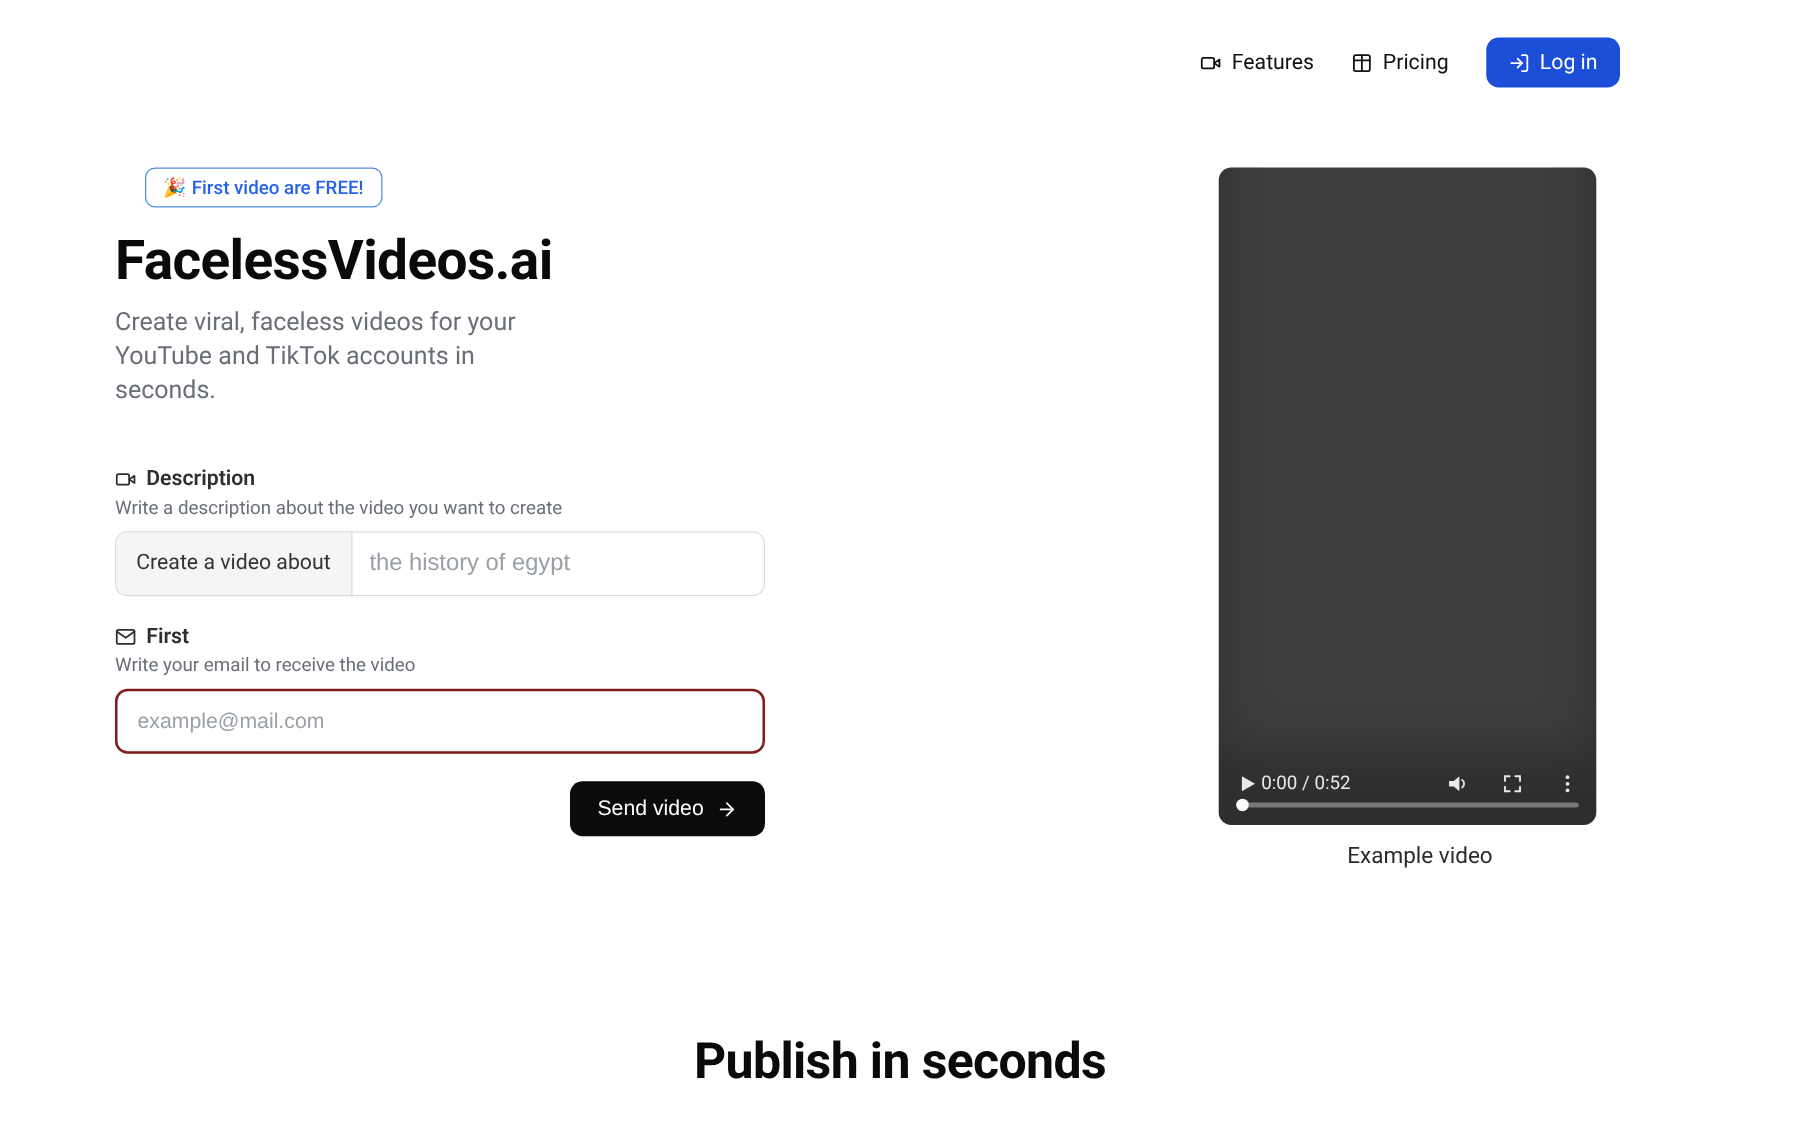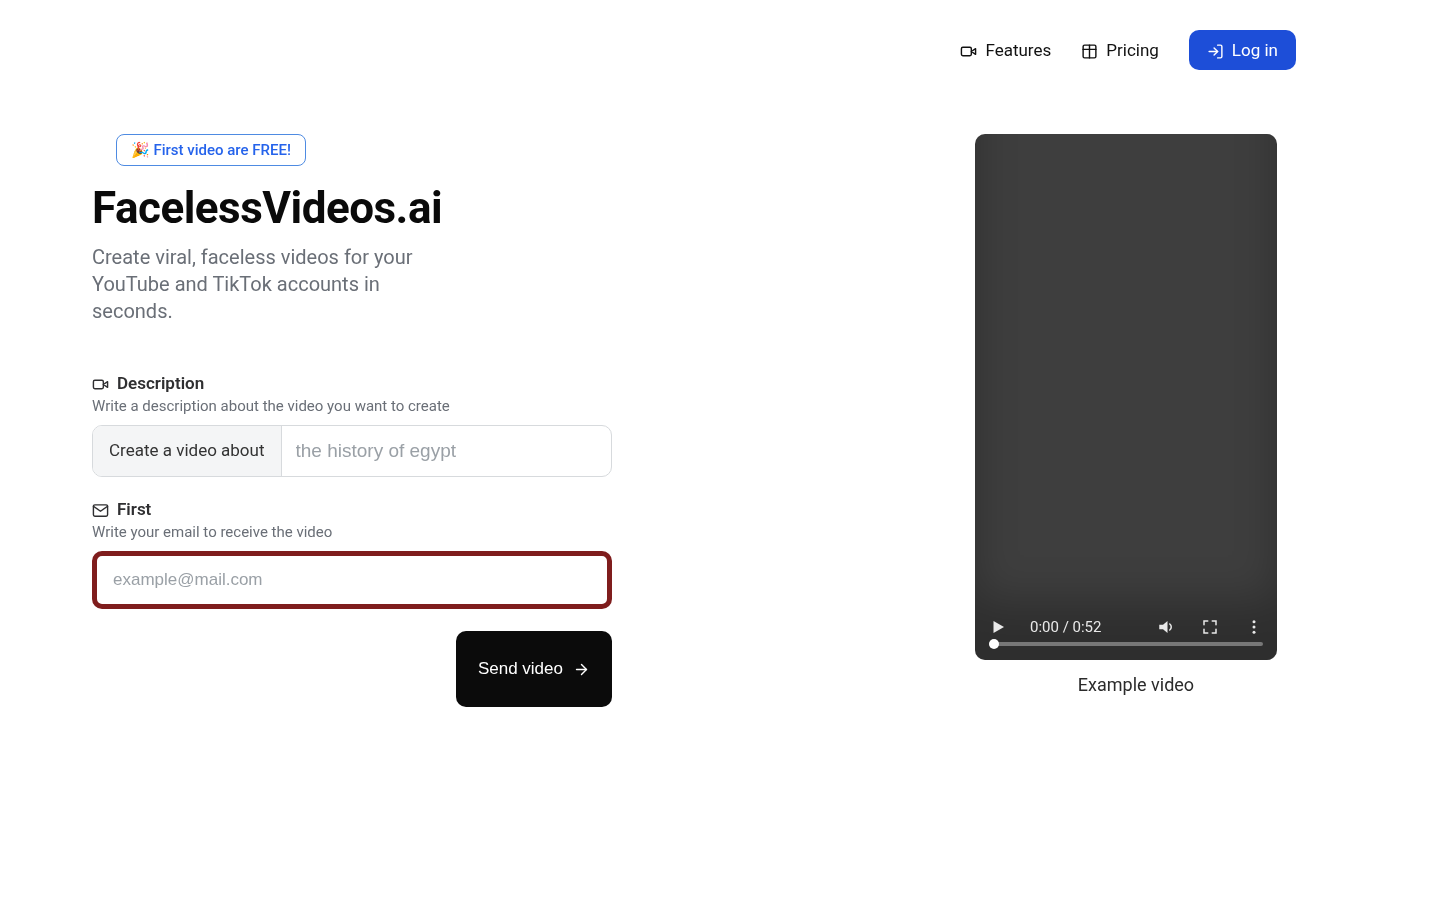--- a/index.html
+++ b/index.html
@@ -113,38 +113,38 @@
     outline: none;
     padding: 14px 14px;
     font-size: 19px;
     flex: 1;
     color: #333;
     background: transparent;
   }
   .text-input::placeholder { color: #9aa0a6; }
   .text-input-full {
     width: 100%;
-    border: 5px solid #7f1d1d;
+    border: 2px solid #7f1d1d;
     border-radius: 10px;
     outline: none;
     padding: 14px 16px;
     font-size: 17px;
     color: #333;
     background: #fff;
   }
   .text-input-full::placeholder { color: #9aa0a6; }
   .form-row { margin-bottom: 22px; }
   .actions { display: flex; justify-content: flex-end; }
   .btn-send {
     display: inline-flex;
     align-items: center;
     gap: 10px;
     background: #0b0b0b;
     color: #fff;
-    padding: 28px 22px;
+    padding: 12px 22px;
     border-radius: 10px;
     font-size: 17px;
     border: none;
     cursor: pointer;
   }
   
   .hero-right { width: 340px; display: flex; flex-direction: column; align-items: center; }
   .video-frame {
     width: 302px;
     height: 526px;
@@ -156,21 +156,21 @@
   }
   .video-controls {
     position: absolute;
     left: 14px; right: 14px; bottom: 24px;
     display: flex;
     align-items: center;
     justify-content: space-between;
     color: #e9e9e9;
     font-size: 15px;
   }
-  .vc-left { display: flex; align-items: center; gap: 23px; }
+  .vc-left { display: flex; align-items: center; gap: 2px; }
   .vc-right { display: flex; align-items: center; gap: 26px; }
   .seek {
     position: absolute;
     left: 14px; right: 14px; bottom: 14px;
     height: 4px;
     border-radius: 2px;
     background: rgba(255,255,255,0.35);
   }
   .seek-dot {
     position: absolute; left: 0; top: 50%; transform: translate(0,-50%);
@@ -323,13 +323,14 @@
           </div>
         </div>
         <div class="seek">
           <div class="seek-dot"></div>
         </div>
       </div>
       <div class="example-caption">Example video</div>
     </div>
   </section>
 
+  <h2 class="section-title">Publish in seconds</h2>
 </div>
 
 </body></html>

